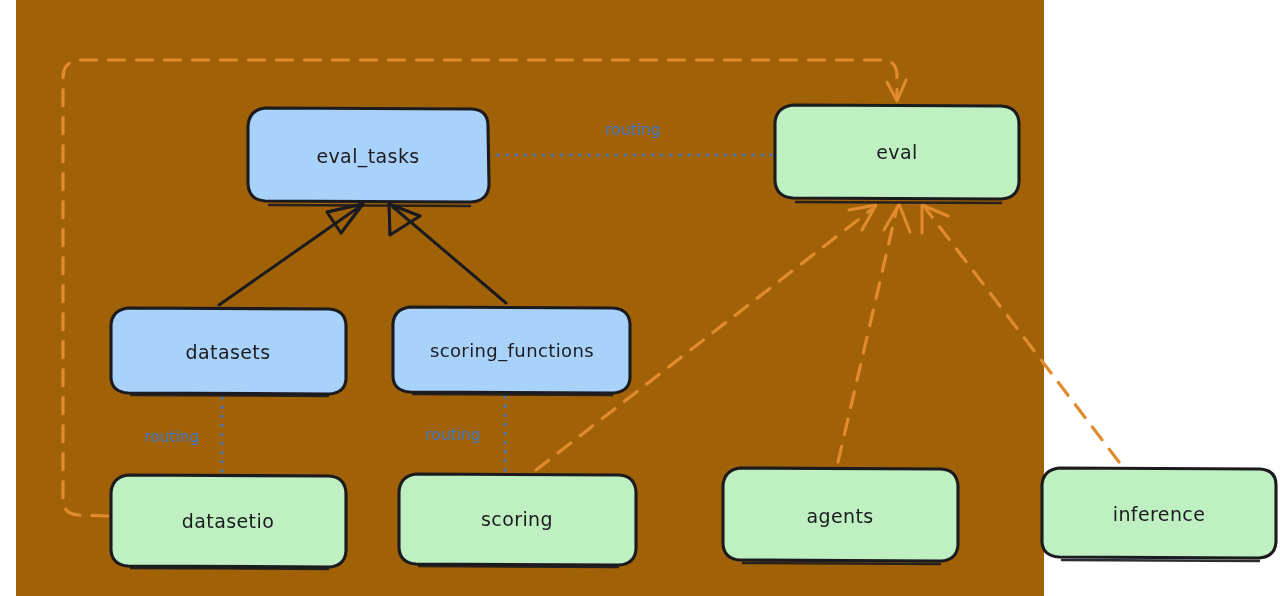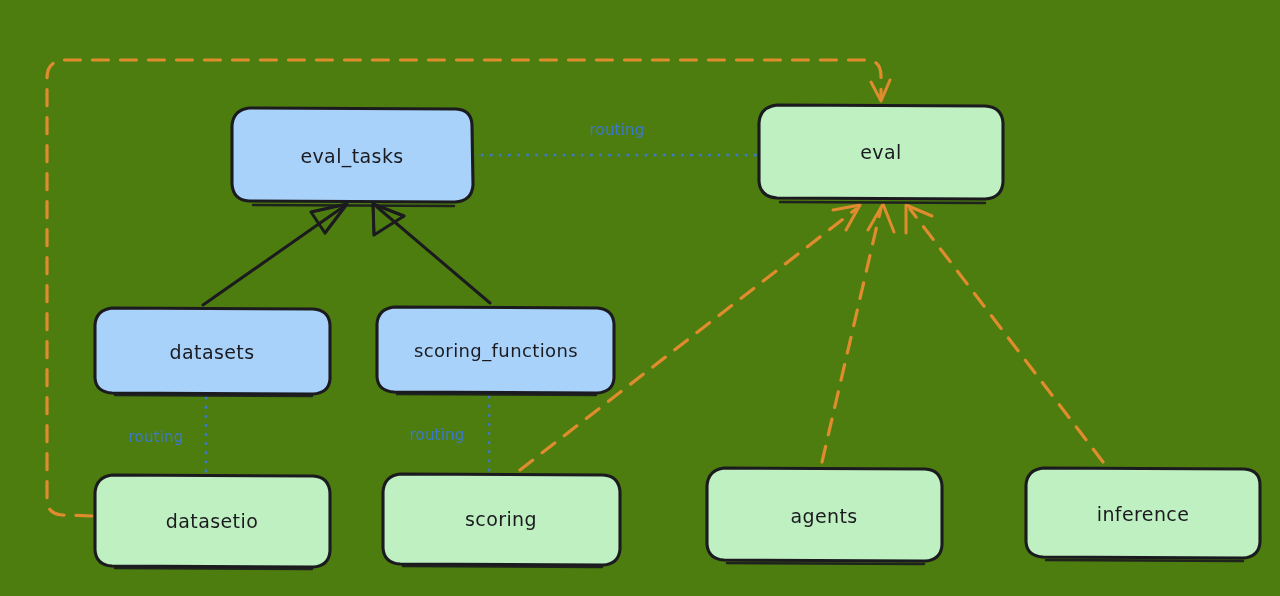--- a/index.html
+++ b/index.html
@@ -9,23 +9,24 @@
     background: #ffffff;
   }
   body {
     width: 1280px;
     height: 596px;
     overflow: hidden;
     font-family: "DejaVu Sans", sans-serif;
   }
   #canvas-root {
     position: relative;
-    width: 1280px;
+    width: 1028px;
     height: 596px;
-    background: #4d7c0f;
+    background: #a16207;
+    margin-left: 16px;
   }
   #diagram-svg {
     position: absolute;
     left: 0;
     top: 0;
     width: 1280px;
     height: 596px;
     display: block;
   }
   .node-label {

